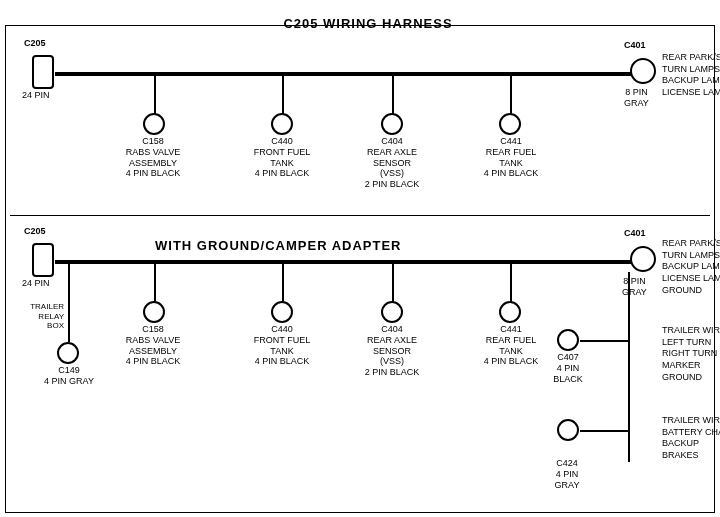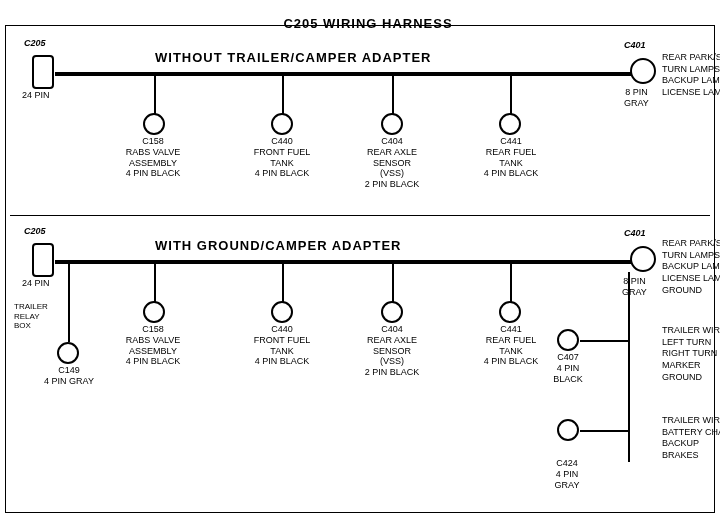--- a/index.html
+++ b/index.html
@@ -64,21 +64,20 @@
     
     .label {
       position: absolute;
       text-align: center;
       font-size: 9px;
       line-height: 1.2;
       font-weight: normal;
     }
     .label-bold {
       font-weight: bold;
-      font-style: italic;
     }
     .label-right {
       text-align: left;
       font-size: 9px;
       line-height: 1.3;
     }
     
     .border-box {
       position: absolute;
       border: 1px solid #000;
@@ -90,21 +89,20 @@
   </style>
 </head>
 <body>
 
 <div class="border-box"></div>
 
 <div class="page-title" style="position:absolute;top:8px;left:0;width:720px;">C205 WIRING HARNESS</div>
 
 <div class="diagram-container">
 
-  <div class="section-label" style="top:50px; left:155px;">WITHOUT TRAILER/CAMPER ADAPTER</div>
 
   <div class="wire-h" style="top:72px; left:55px; width:590px;"></div>
 
   <div class="connector-rect" style="top:55px; left:32px; width:22px; height:34px;"></div>
   <div class="label label-bold" style="top:38px; left:24px;">C205</div>
   <div class="label" style="top:90px; left:22px;">24 PIN</div>
 
   <div class="connector" style="top:58px; left:630px; width:26px; height:26px;"></div>
   <div class="label label-bold" style="top:40px; left:624px;">C401</div>
   <div class="label label-right" style="top:52px; left:662px; white-space:nowrap;">REAR PARK/STOP<br>TURN LAMPS<br>BACKUP LAMPS<br>LICENSE LAMPS</div>
@@ -130,21 +128,21 @@
 
   <div class="section-label" style="top:238px; left:155px;">WITH GROUND/CAMPER ADAPTER</div>
 
   <div class="wire-h" style="top:260px; left:55px; width:590px;"></div>
 
   <div class="connector-rect" style="top:243px; left:32px; width:22px; height:34px;"></div>
   <div class="label label-bold" style="top:226px; left:24px;">C205</div>
   <div class="label" style="top:278px; left:22px;">24 PIN</div>
 
   <div class="wire-thin-v" style="top:262px; left:68px; height:50px;"></div>
-  <div class="label" style="top:302px; left:14px; text-align:left; width:50px; font-size:8px;">TRAILER<br>RELAY<br>BOX</div>
+  <div class="label" style="top:302px; left:14px; text-align:right; width:50px; font-size:8px;">TRAILER<br>RELAY<br>BOX</div>
 
   <div class="wire-thin-v" style="top:312px; left:68px; height:30px;"></div>
   <div class="connector" style="top:342px; left:57px; width:22px; height:22px;"></div>
   <div class="label" style="top:365px; left:42px; text-align:center; width:54px;">C149<br>4 PIN GRAY</div>
 
   <div class="connector" style="top:246px; left:630px; width:26px; height:26px;"></div>
   <div class="label label-bold" style="top:228px; left:624px;">C401</div>
   <div class="label label-right" style="top:238px; left:662px; white-space:nowrap;">REAR PARK/STOP<br>TURN LAMPS<br>BACKUP LAMPS<br>LICENSE LAMPS<br>GROUND</div>
   <div class="label" style="top:276px; left:622px;">8 PIN<br>GRAY</div>
 

